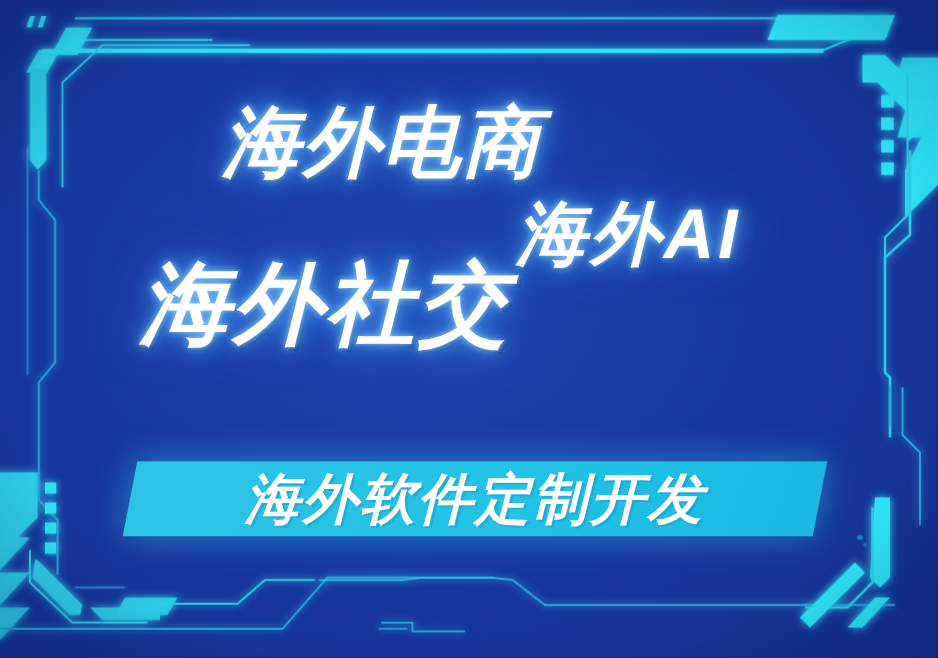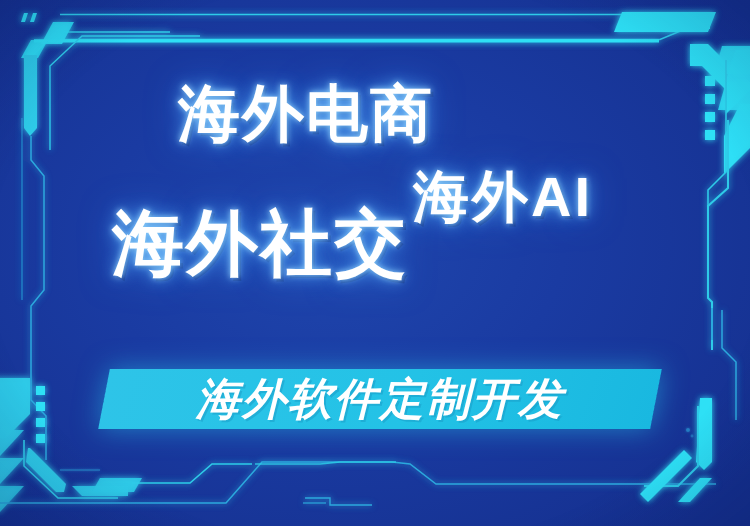--- a/index.html
+++ b/index.html
@@ -20,31 +20,32 @@
     pointer-events:none;
   }
 
   svg.deco{position:absolute;left:0;top:0;width:750px;height:526px;pointer-events:none;}
 
   
   .hl{
     position:absolute;
     color:#ffffff;
     font-weight:bold;
+    font-style:italic;
     letter-spacing:2px;
     white-space:nowrap;
     font-family:"Liberation Sans","DejaVu Sans",sans-serif;
     text-shadow:
        0 0 6px rgba(150,215,255,.95),
        0 0 16px rgba(90,180,255,.85),
        0 0 34px rgba(60,150,255,.65),
        3px 3px 0 rgba(11,34,110,.55);
   }
   #line-ecommerce{ left:178px; top:72px;  font-size:62px; }
-  #line-ai{        left:413px; top:150px; font-size:56px; letter-spacing:3px;margin-top:10px;}
+  #line-ai{        left:413px; top:150px; font-size:56px; letter-spacing:3px;}
   #line-social{    left:112px;  top:196px; font-size:72px; }
   #line-usedcar{   left:248px; top:277px; font-size:56px; }
 
   
   #banner{
     position:absolute;
     left:104px; top:369px;
     width:552px; height:60px;
     background:linear-gradient(100deg,#2ec4e8 0%,#23c2e6 55%,#19b8e0 100%);
     transform:skewX(-11deg);

